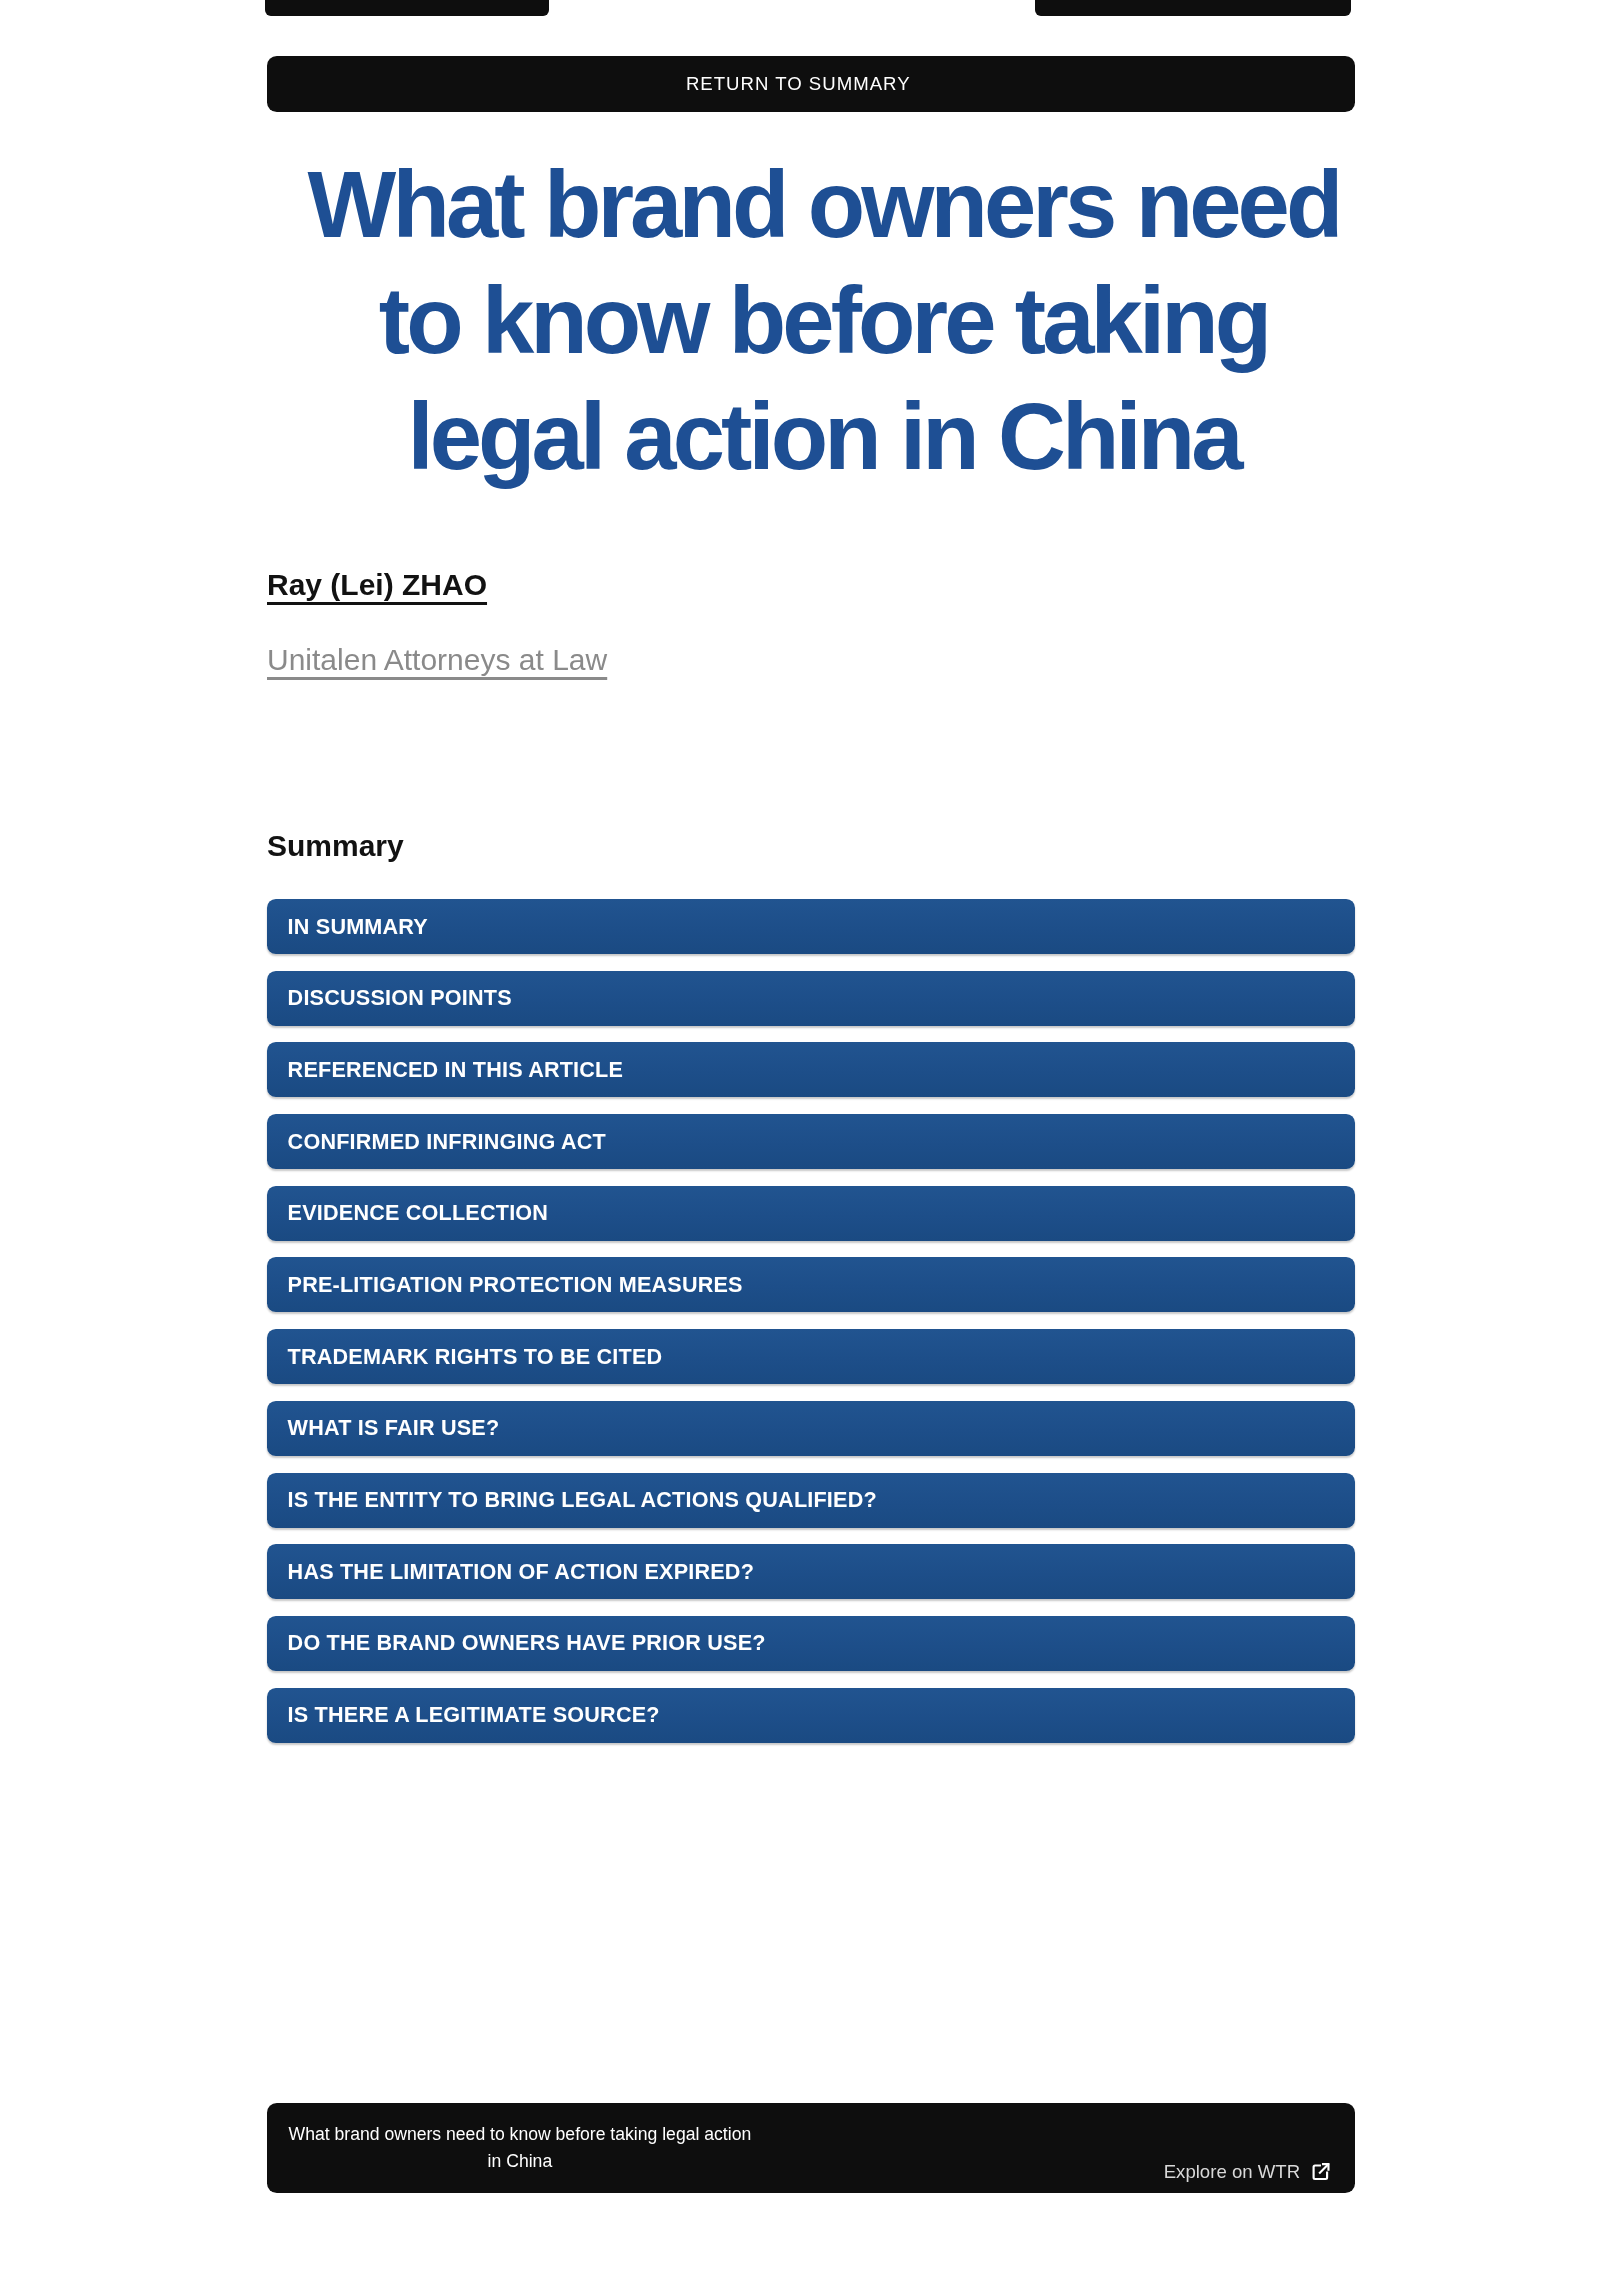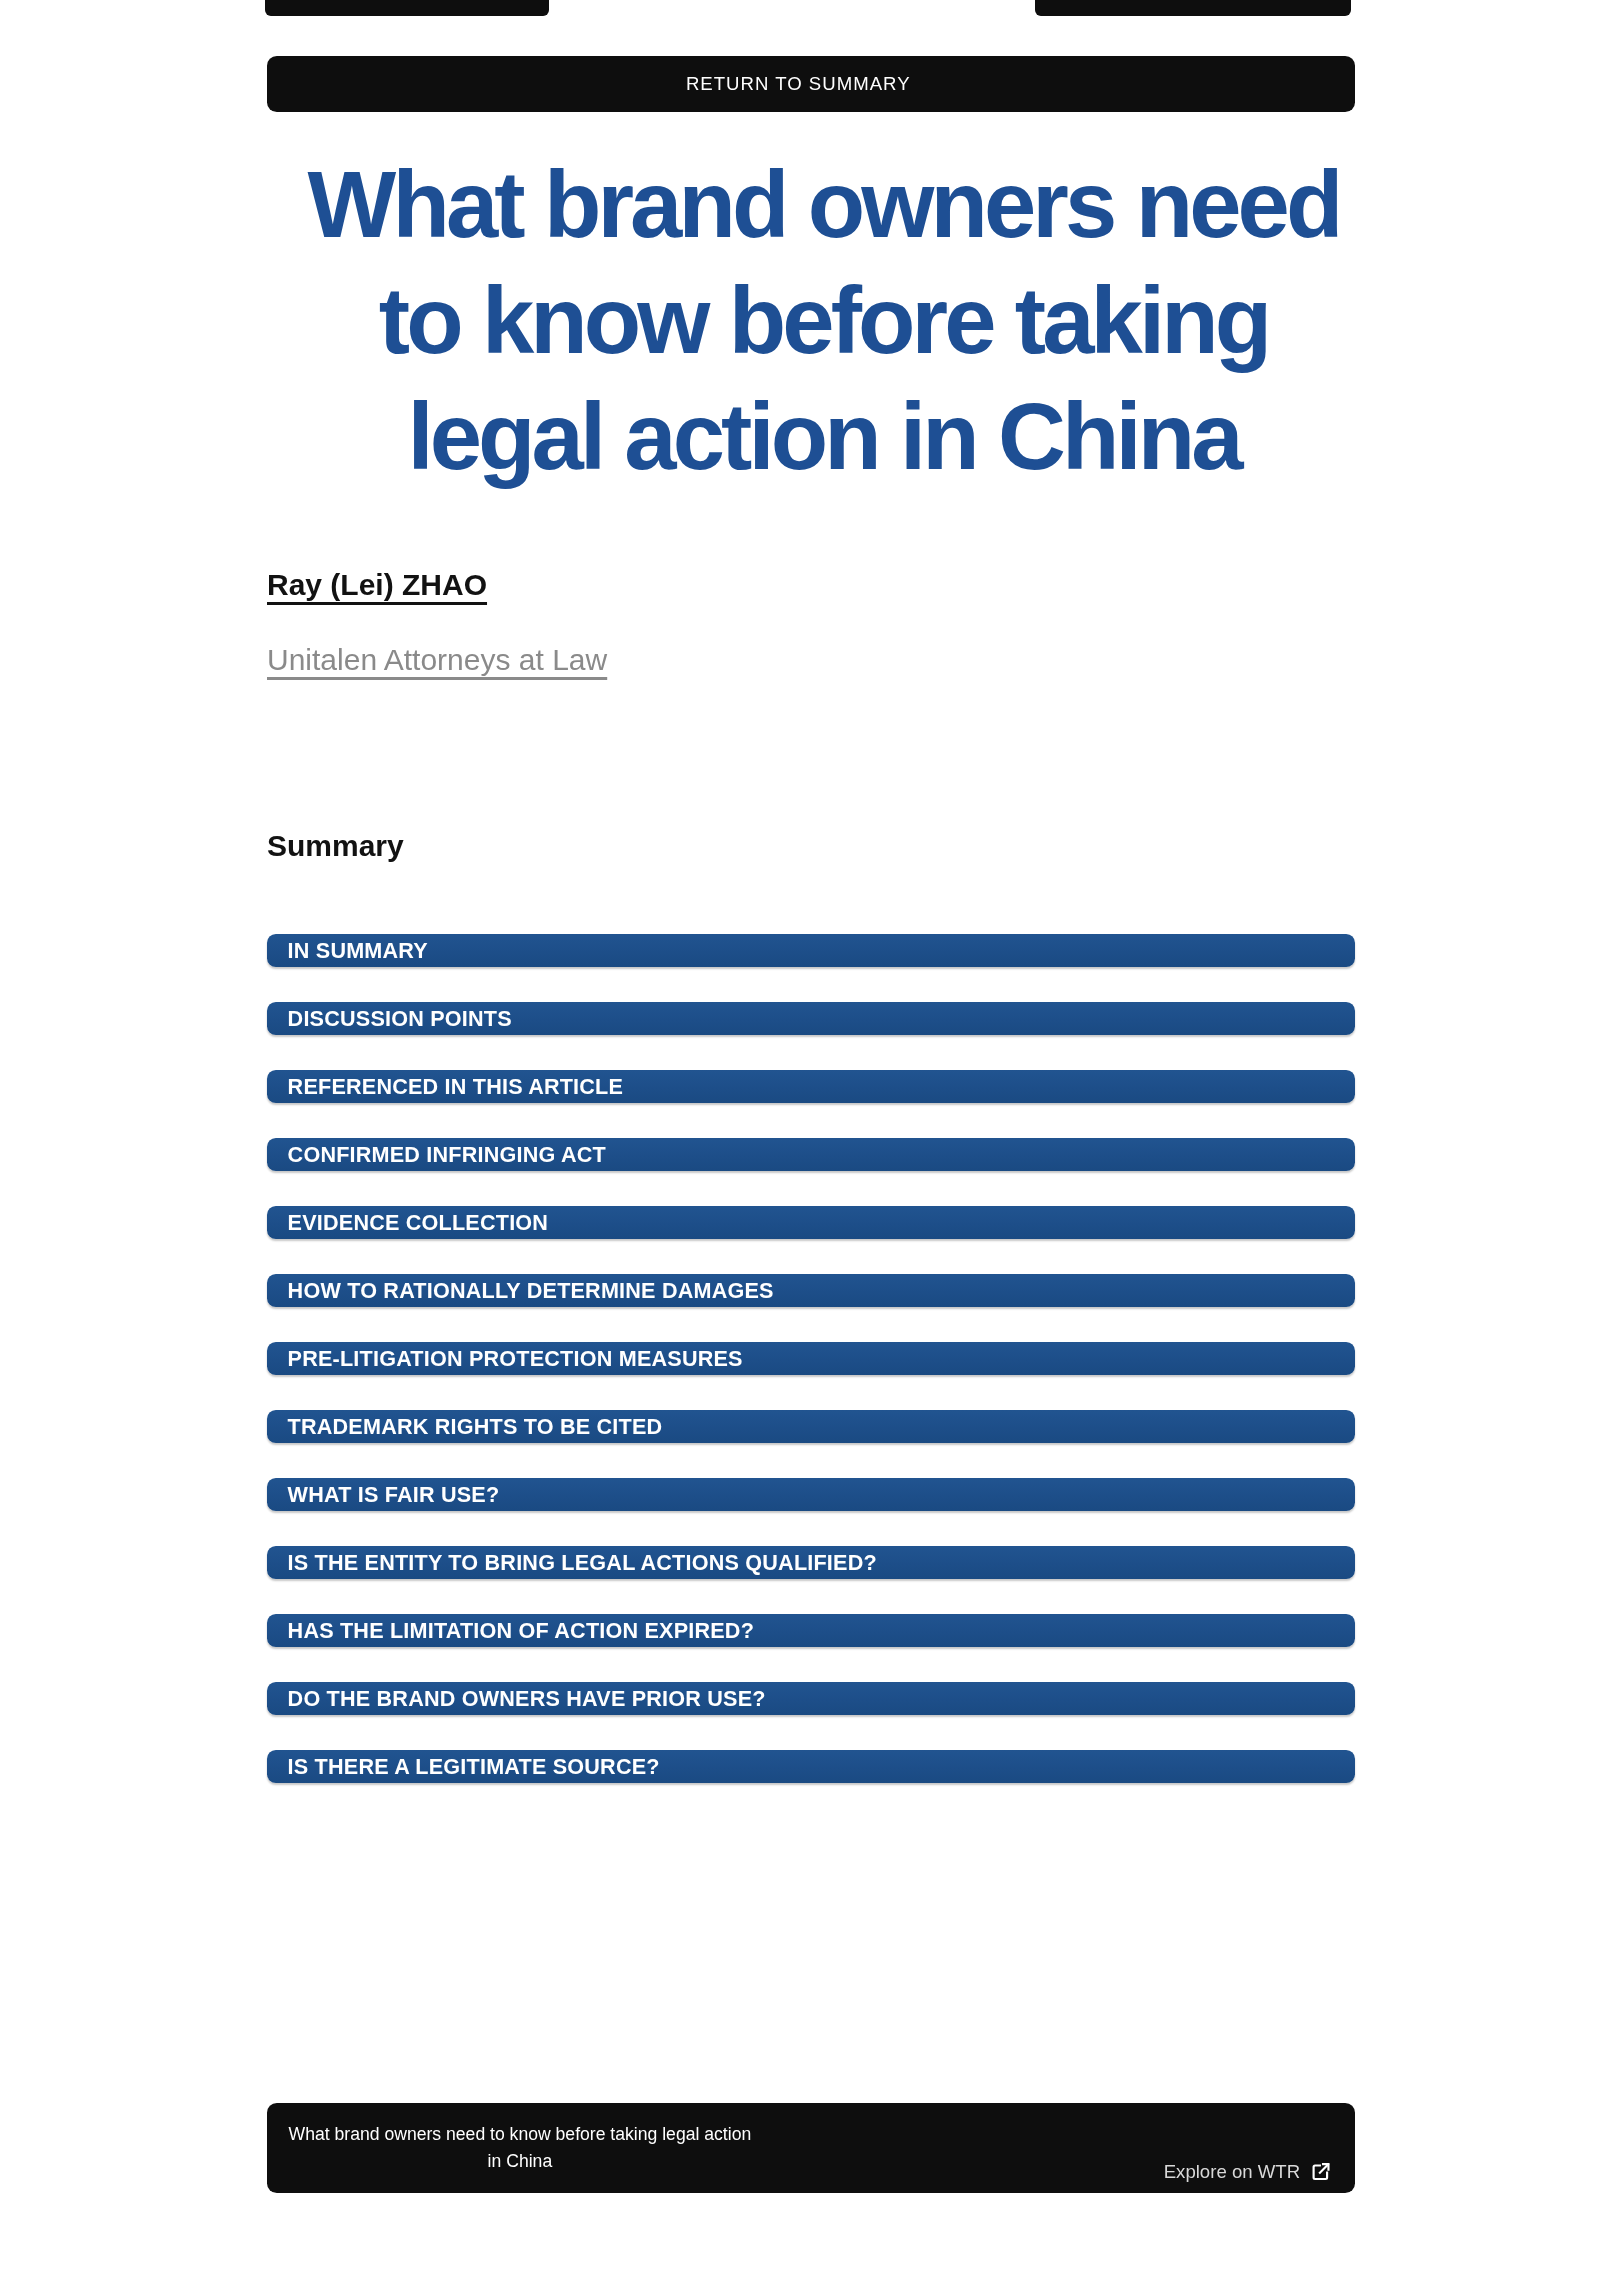--- a/index.html
+++ b/index.html
@@ -51,29 +51,28 @@
 
   .summary-heading{
     position:absolute;left:267px;top:829px;
     font-size:30px;font-weight:bold;color:#121212;
   }
 
   .bars{
     position:absolute;left:267px;top:899px;width:1088px;
   }
   .bar{
-    height:33px;margin-bottom:16.7px;
+    height:55px;margin-bottom:16.7px;
     background:linear-gradient(180deg, #215490 0%, var(--bar-blue,#1d4e89) 55%, #1a4a82 100%);
     border-radius:8.8px;
     display:flex;align-items:center;
     padding-left:20.6px;box-sizing:border-box;
     color:#ffffff;font-weight:bold;font-size:21.6px;letter-spacing:0.2px;
     box-shadow:0 2px 2px rgba(0,0,0,0.22);
     cursor:pointer;
-    margin-top:35px;
   }
 
   .footer-bar{
     position:absolute;left:267px;top:2103px;width:1088px;height:90px;
     background:var(--black-bar,#0e0e0e);
     border-radius:9.8px;
     display:flex;align-items:center;justify-content:space-between;
     padding:0 23.5px 0 21.6px;box-sizing:border-box;text-align:center;
   }
   .footer-title{
@@ -109,21 +108,20 @@
   <a class="author-firm">Unitalen Attorneys at Law</a>
 
   <div class="summary-heading">Summary</div>
 
   <div class="bars" id="bars">
       <div class="bar">IN SUMMARY</div>
       <div class="bar">DISCUSSION POINTS</div>
       <div class="bar">REFERENCED IN THIS ARTICLE</div>
       <div class="bar">CONFIRMED INFRINGING ACT</div>
       <div class="bar">EVIDENCE COLLECTION</div>
-      <div class="bar">HOW TO RATIONALLY DETERMINE DAMAGES</div>
       <div class="bar">PRE-LITIGATION PROTECTION MEASURES</div>
       <div class="bar">TRADEMARK RIGHTS TO BE CITED</div>
       <div class="bar">WHAT IS FAIR USE?</div>
       <div class="bar">IS THE ENTITY TO BRING LEGAL ACTIONS QUALIFIED?</div>
       <div class="bar">HAS THE LIMITATION OF ACTION EXPIRED?</div>
       <div class="bar">DO THE BRAND OWNERS HAVE PRIOR USE?</div>
       <div class="bar">IS THERE A LEGITIMATE SOURCE?</div>
     </div>
 
   <div class="footer-bar">

